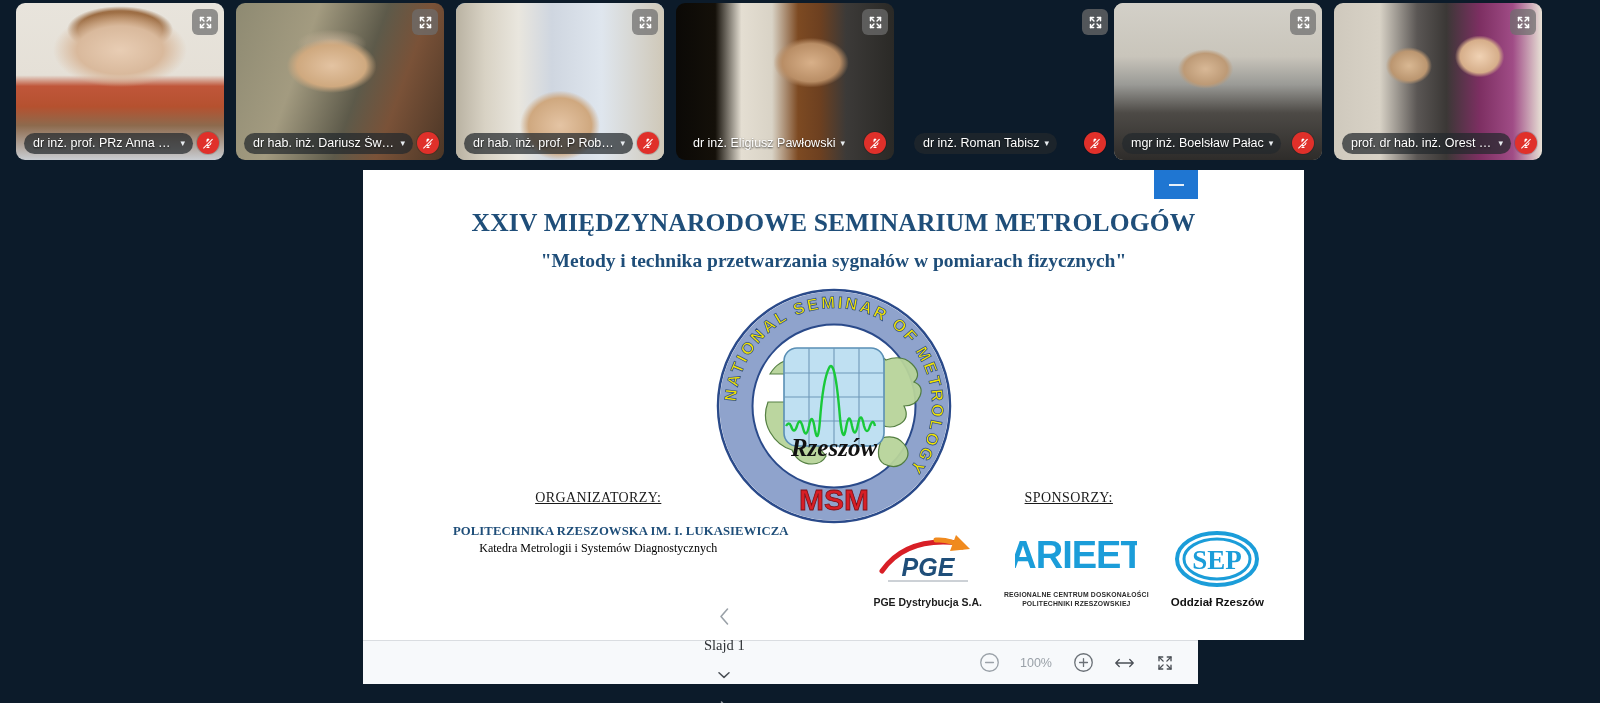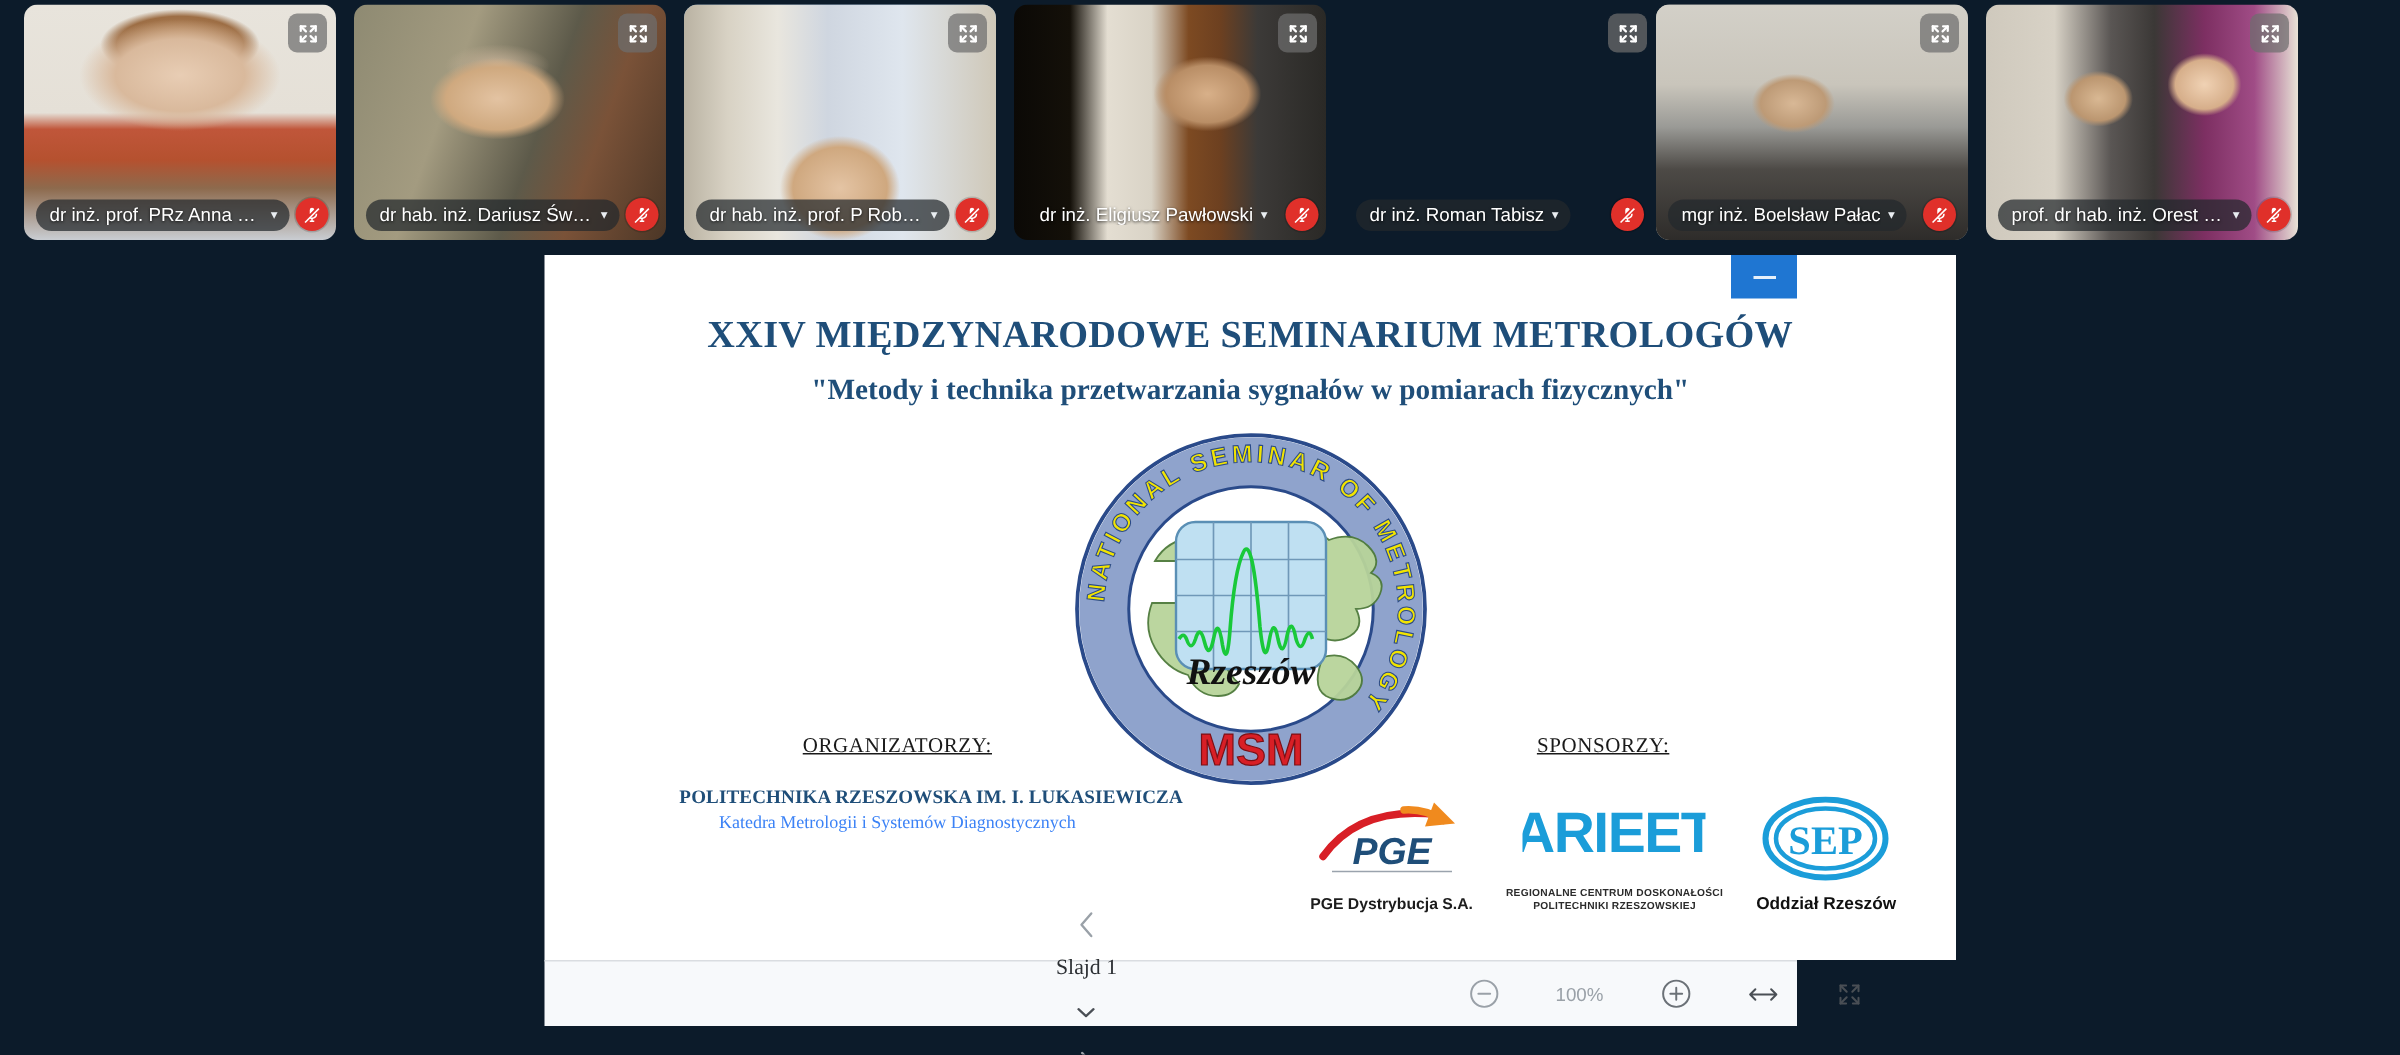--- a/index.html
+++ b/index.html
@@ -121,21 +121,21 @@
   }
   .org-block{margin-top:18px;}
   .org-block.second{margin-top:17px;}
   .org-name{
     font-family:"Liberation Serif", serif;
     font-weight:bold;color:#1f4e79;font-size:12.7px;
     letter-spacing:.1px;line-height:1.25;padding-left:45px;
   }
   .org-dept{
     font-family:"Liberation Serif", serif;
-    color:#3b82f6;font-size:12px;line-height:1.3;margin-top:1px;
+    color:#000000;font-size:12px;line-height:1.3;margin-top:1px;
   }
 
   #sponsor-logos{
     margin-top:24px;display:flex;align-items:flex-end;
     justify-content:center;gap:22px;
   }
   .sponsor{text-align:center;}
   .sp-cap{
     font-size:10.5px;font-weight:bold;color:#1c1c1c;
     font-family:"Liberation Sans", sans-serif;margin-top:3px;
@@ -158,21 +158,21 @@
   }
   .tb-icon{
     width:26px;height:26px;display:flex;align-items:center;justify-content:center;
     color:#9aa1a8;
   }
   #slide-label{
     font-size:14.5px;color:#2b2f33;font-family:"Liberation Serif", serif;
     white-space:nowrap;
   }
   #zoom-group{
-    position:absolute;left:613px;display:flex;align-items:center;gap:32px;
+    position:absolute;left:613px;display:flex;align-items:center;gap:15px;
   }
   #zoom-level{font-size:12.5px;color:#9aa1a8;width:38px;text-align:center;}
 </style>
 </head>
 <body>
 
 <div id="video-strip">
 
   <div class="tile" style="width:208px;margin-left:16px;">
     <div class="vid" style="background:
@@ -245,21 +245,21 @@
       <div class="mic-muted">
         <svg width="12" height="12" viewBox="0 0 24 24" fill="#fff">
             <path d="M12 3a3 3 0 0 0-3 3v5.2l6-6V6a3 3 0 0 0-3-3z"></path>
             <path d="M17 11a5 5 0 0 1-7.4 4.4L8.2 16.9A6.9 6.9 0 0 0 11 18v2H9v2h6v-2h-2v-2a7 7 0 0 0 6-6.9V11z"></path>
             <rect x="2" y="20.2" width="26" height="2.1" transform="rotate(-45 4 21)"></rect>
           </svg>
       </div>
     </div>
   </div>
 
-  <div class="tile" style="width:208px;margin-left:12px;">
+  <div class="tile" style="width:208px;margin-left:12px;padding-left:10px;">
     <div class="vid" style="background:
         radial-gradient(ellipse 24% 22% at 62% 38%, #d8b089 0%, #b98e66 55%, transparent 72%),
         linear-gradient(90deg,#0b0906 0%,#141009 18%,#e4ded2 30%,#d9d3c6 44%,#7d4a22 56%,#6d4020 66%,#3c3a38 78%,#2a2926 100%);"></div>
     <div class="expand-btn">
       <svg width="15" height="15" viewBox="0 0 24 24" fill="none" stroke="#fff" stroke-width="2.4" stroke-linecap="round" stroke-linejoin="round">
         <path d="M4 9V4h5M20 9V4h-5M4 15v5h5M20 15v5h-5"></path>
           <path d="M4 4l5.5 5.5M20 4l-5.5 5.5M4 20l5.5-5.5M20 20l-5.5-5.5"></path>
       </svg>
     </div>
     <div class="namebar">

